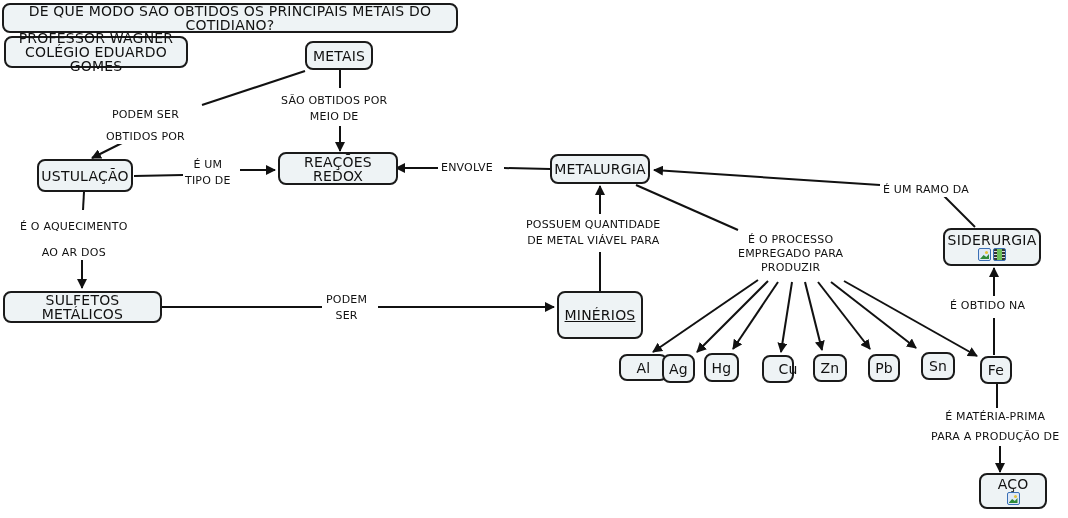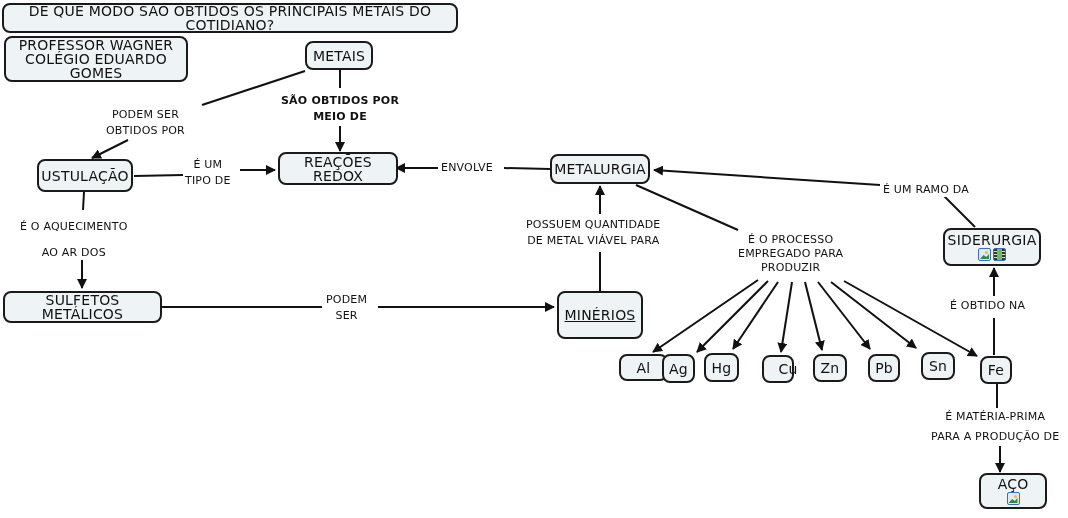--- a/index.html
+++ b/index.html
@@ -75,21 +75,21 @@
     <line x1="994" y1="296" x2="994" y2="268" marker-end="url(#arr)"></line>
 
     <line x1="997" y1="383" x2="997" y2="408"></line>
     <line x1="1000" y1="446" x2="1000" y2="472" marker-end="url(#arr)"></line>
   </g>
 </svg>
 
 <div class="node" style="left:2px;top:3px;width:456px;height:30px;">
   <span>DE QUE MODO SÃO OBTIDOS OS PRINCIPAIS METAIS DO COTIDIANO?</span>
 </div>
-<div class="node" style="left:4px;top:36px;width:184px;height:46px;">
+<div class="node" style="left:4px;top:36px;width:184px;height:32px;">
   <span>PROFESSOR WAGNER</span>
   <span>COLÉGIO EDUARDO GOMES</span>
 </div>
 <div class="node" style="left:305px;top:41px;width:68px;height:29px;">
   <span>METAIS</span>
 </div>
 <div class="node" style="left:37px;top:159px;width:96px;height:33px;">
   <span>USTULAÇÃO</span>
 </div>
 <div class="node" style="left:278px;top:152px;width:120px;height:33px;">
@@ -138,23 +138,23 @@
   </div>
 <div class="node" style="left:921px;top:352px;width:34px;height:28px;">
     <span>Sn</span>
   </div>
 <div class="node" style="left:980px;top:356px;width:32px;height:28px;">
     <span>Fe</span>
   </div>
 
 <div class="lbl" style="left:106px;top:108px;">
   <div>PODEM SER</div>
-  <div style="margin-top:2px;">OBTIDOS POR</div>
+  <div style="margin-top:8px;">OBTIDOS POR</div>
 </div>
-<div class="lbl" style="left:281px;top:94px;font-weight:bold;">
+<div class="lbl" style="left:281px;top:94px;">
   <div>SÃO OBTIDOS POR</div>
   <div style="margin-top:2px;">MEIO DE</div>
 </div>
 <div class="lbl" style="left:185px;top:158px;">
   <div>É UM</div>
   <div style="margin-top:2px;">TIPO DE</div>
 </div>
 <div class="lbl" style="left:441px;top:161px;">
   <div>ENVOLVE</div>
 </div>

